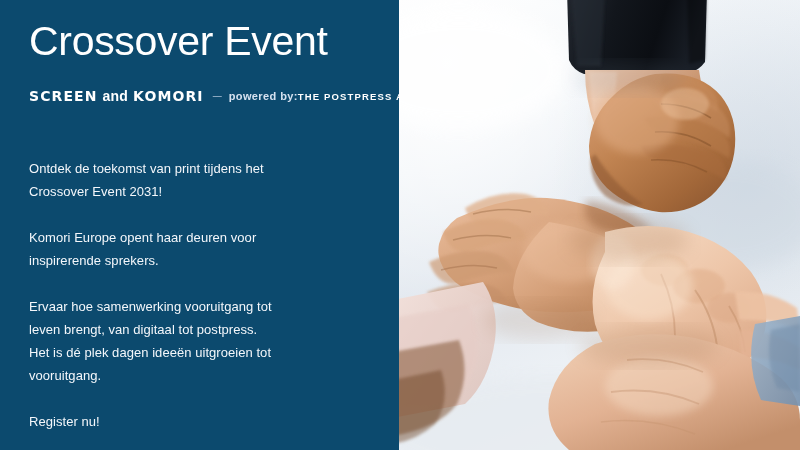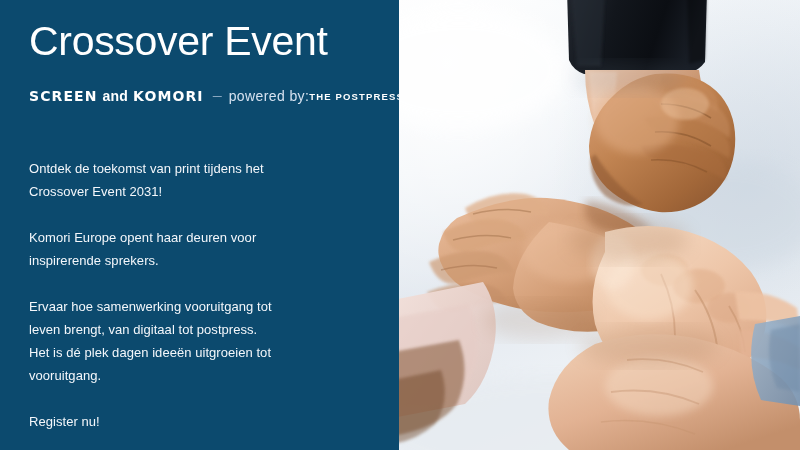--- a/index.html
+++ b/index.html
@@ -72,22 +72,22 @@
     margin: 0 5px;
     letter-spacing: 0.2px;
   }
   .brand-sep {
     font-size: 9px;
     color: #c9d8ea;
     margin: 0 7px 0 9px;
     letter-spacing: 0;
   }
   .brand-poweredby {
-    font-size: 14px;
-    font-weight: normal;
+    font-size: 11px;
+    font-weight: bold;
     color: #d6e2f0;
     letter-spacing: 0.4px;
     margin-right: 0;
   }
   .brand-alliance {
     font-size: 9.5px;
     font-weight: bold;
     color: #ffffff;
     letter-spacing: 1.15px;
   }

